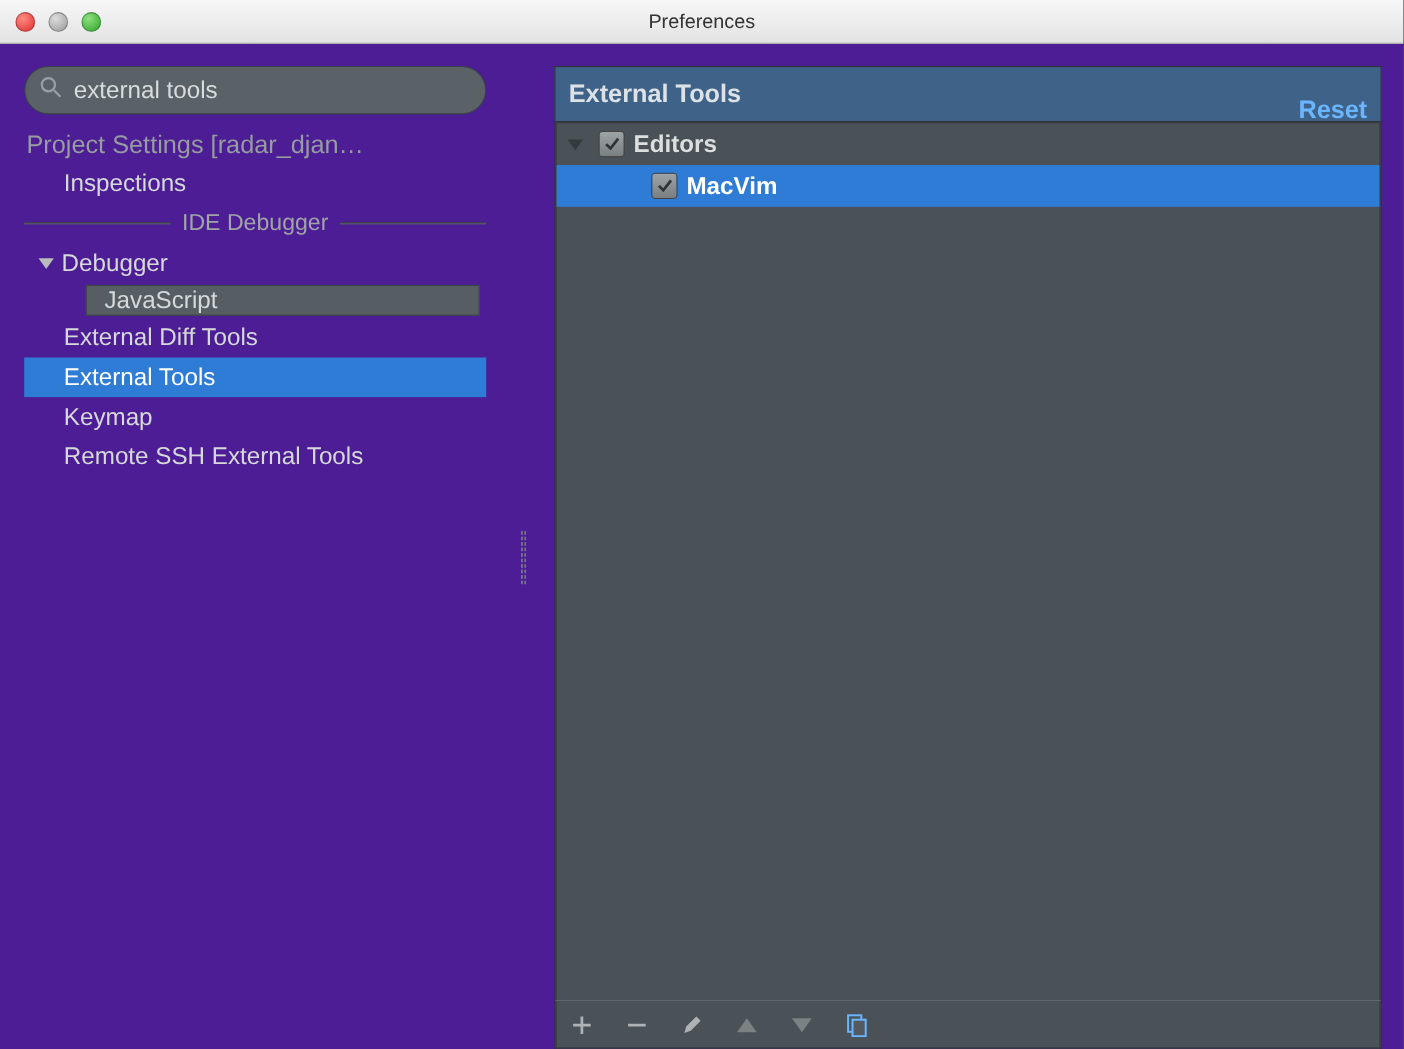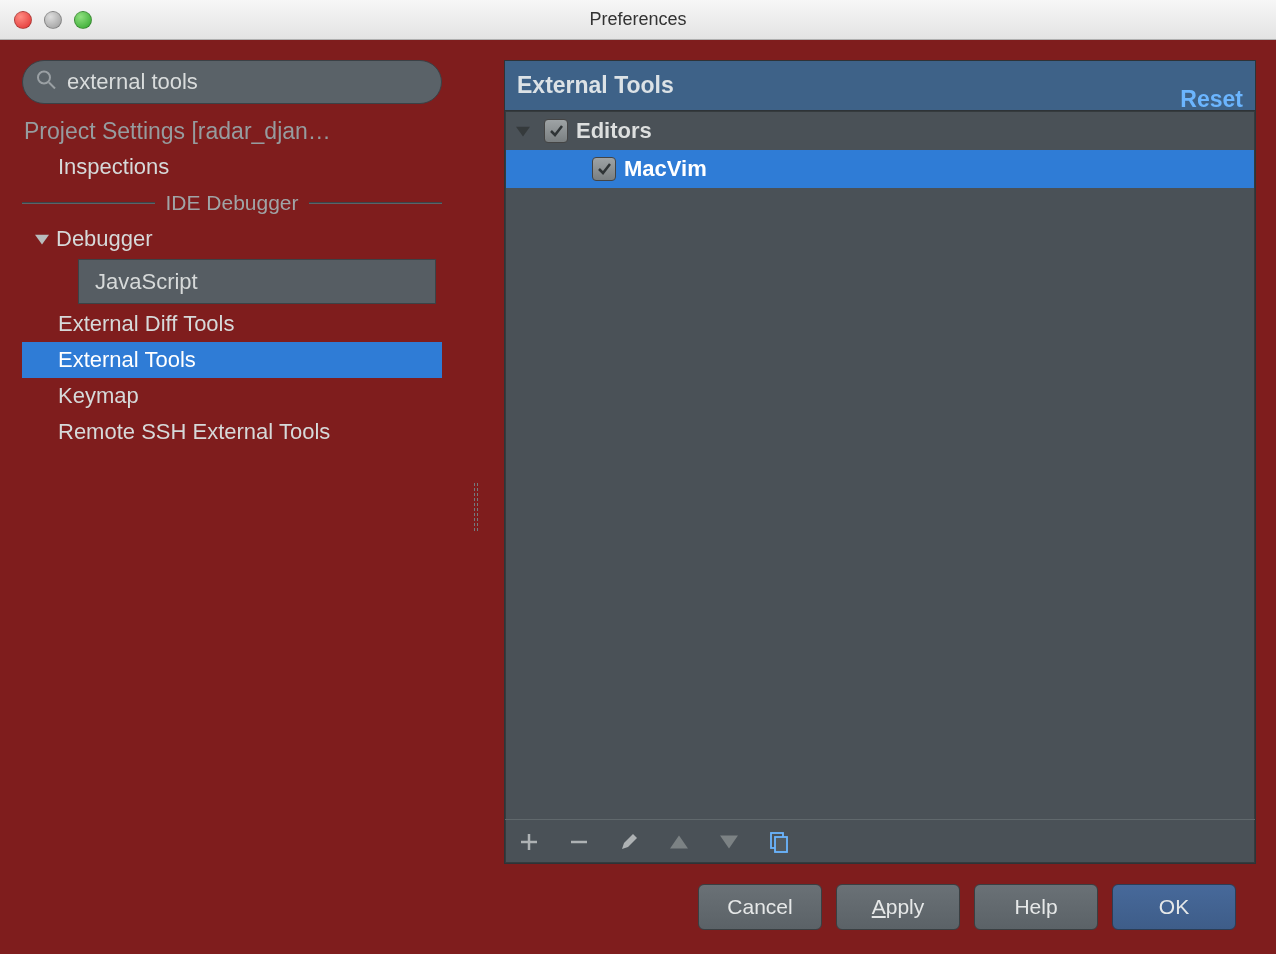--- a/index.html
+++ b/index.html
@@ -40,21 +40,21 @@
   left: 50%;
   transform: translateX(-50%);
   font-size: 18px;
   color: #333;
 }
 
 
 .content {
   display: flex;
   height: calc(100% - 40px);
-  background: #7f1d1d;
+  background: #4c1d95;
   padding-top: 20px;
   gap: 21px;
 }
 
 
 .left-pane {
   width: 450px;
   padding: 0 8px 0 22px;
   display: flex;
   flex-direction: column;
@@ -116,21 +116,21 @@
 .tree-item.selected {
   background: #2f7cd6;
   color: #fff;
   font-weight: 500;
 }
 .tree-item.boxed {
   background: #565d63;
   border: 1px solid #3c4246;
   margin: 2px 6px 2px 56px;
   padding-left: 16px;
-  height: 45px;
+  height: 28px;
 }
 .tree-toggle {
   width: 28px;
   margin-left: -28px;
   color: #b9bcbd;
   display: inline-flex;
   justify-content: center;
 }
 
 
@@ -376,22 +376,14 @@
         </span>
         <span class="tool-btn" style="color:#6bb5ff">
           <svg width="20" height="22" viewBox="0 0 20 22">
               <rect x="2" y="2" width="12" height="15" stroke="currentColor" stroke-width="1.8" fill="none"></rect>
               <rect x="6" y="6" width="12" height="15" stroke="currentColor" stroke-width="1.8" fill="#525a60"></rect>
             </svg>
         </span>
       </div>
     </div>
 
-    <div class="bottom-bar">
-      <div class="btn">Cancel</div>
-      <div class="btn">
-        <span><span class="uline">A</span><span>pply</span></span>
-      </div>
-      <div class="btn">Help</div>
-      <div class="btn primary">OK</div>
-    </div>
   </div>
 </div>
 
 </body></html>

